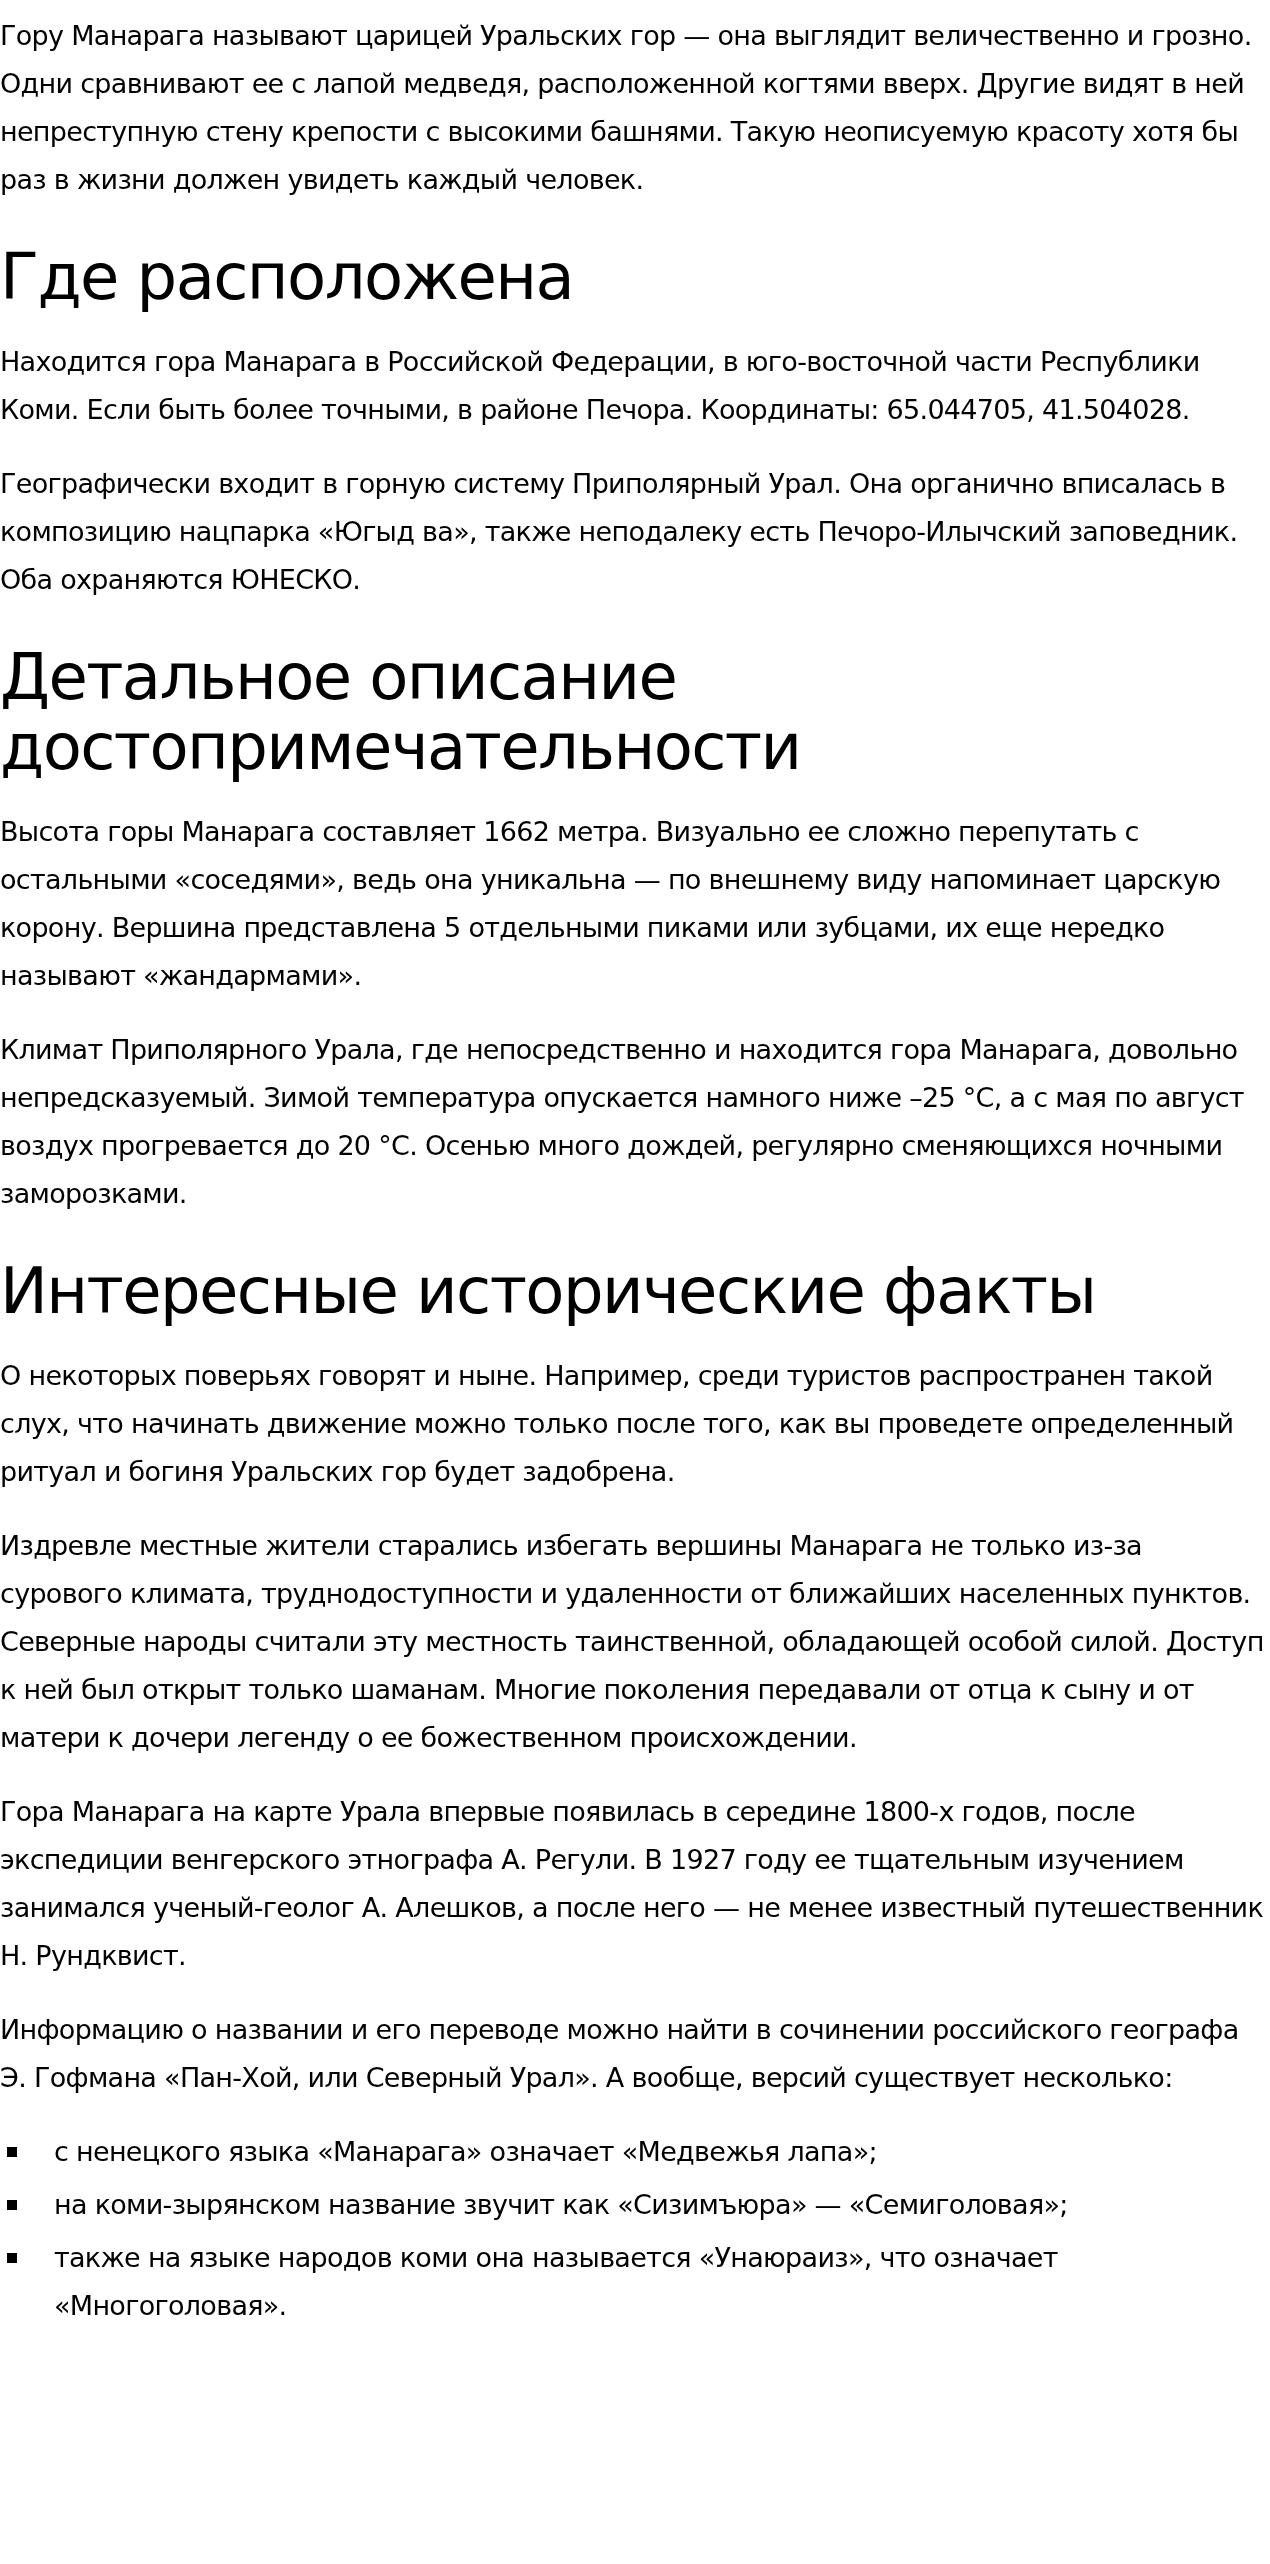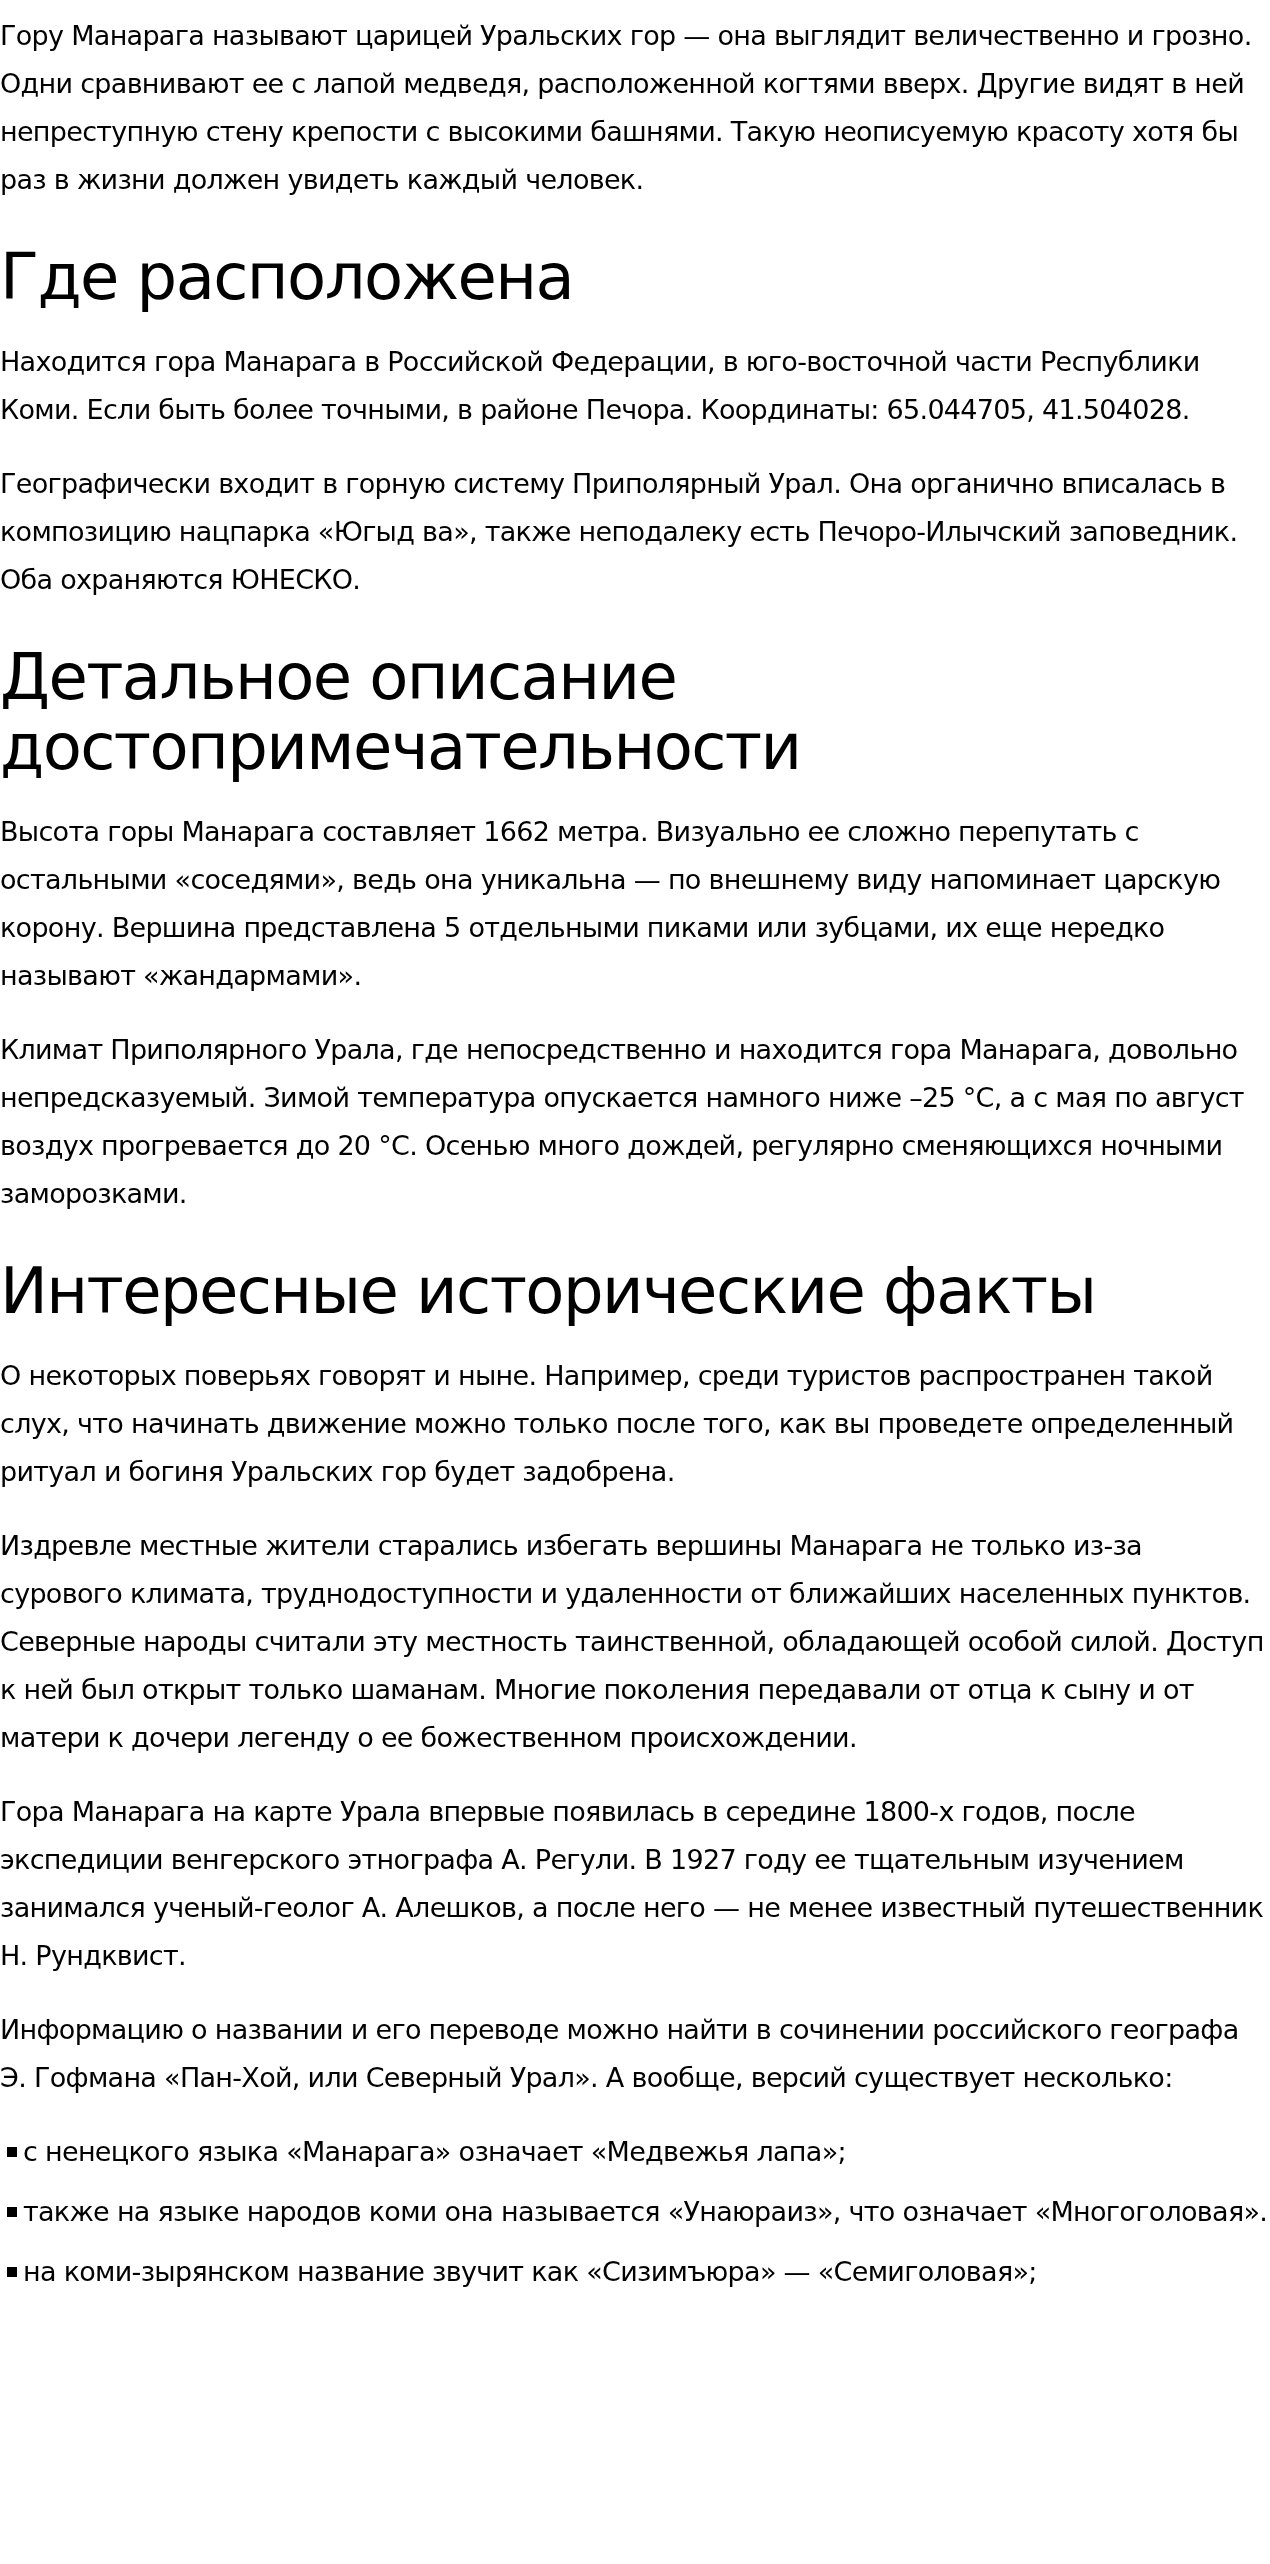--- a/index.html
+++ b/index.html
@@ -28,22 +28,22 @@
     margin: 38px 0 18px 0;
     color: #000000;
   }
   .article ul {
     list-style: none;
     margin: 24px 0 26px 0;
     padding: 0;
   }
   .article li {
     position: relative;
-    padding-left: 23px;
-    margin: 12px 0;
+    padding-left: 54px;
+    margin: 5px 0;
   }
   .bullet {
     position: absolute;
     left: 7px;
     top: 19px;
     width: 10px;
     height: 10px;
     background: #000000;
     display: block;
   }
@@ -73,22 +73,22 @@
     <p>Гора Манарага на карте Урала впервые появилась в середине 1800-х годов, после экспедиции венгерского этнографа А. Регули. В 1927 году ее тщательным изучением занимался ученый-геолог А. Алешков, а после него — не менее известный путешественник Н. Рундквист.</p>
     <p>Информацию о названии и его переводе можно найти в сочинении российского географа Э. Гофмана «Пан-Хой, или Северный Урал». А вообще, версий существует несколько:</p>
 
     <ul>
       <li>
         <span class="bullet"></span>
         <span>с ненецкого языка «Манарага» означает «Медвежья лапа»;</span>
       </li>
       <li>
         <span class="bullet"></span>
-        <span>также на языке народов коми она называется «Унаюраиз», что означает «Многоголовая».</span>
+        <span>на коми-зырянском название звучит как «Сизимъюра» — «Семиголовая»;</span>
       </li>
       <li>
         <span class="bullet"></span>
-        <span>на коми-зырянском название звучит как «Сизимъюра» — «Семиголовая»;</span>
+        <span>также на языке народов коми она называется «Унаюраиз», что означает «Многоголовая».</span>
       </li>
     </ul>
 
   </article>
 </div>
 
 </body></html>

